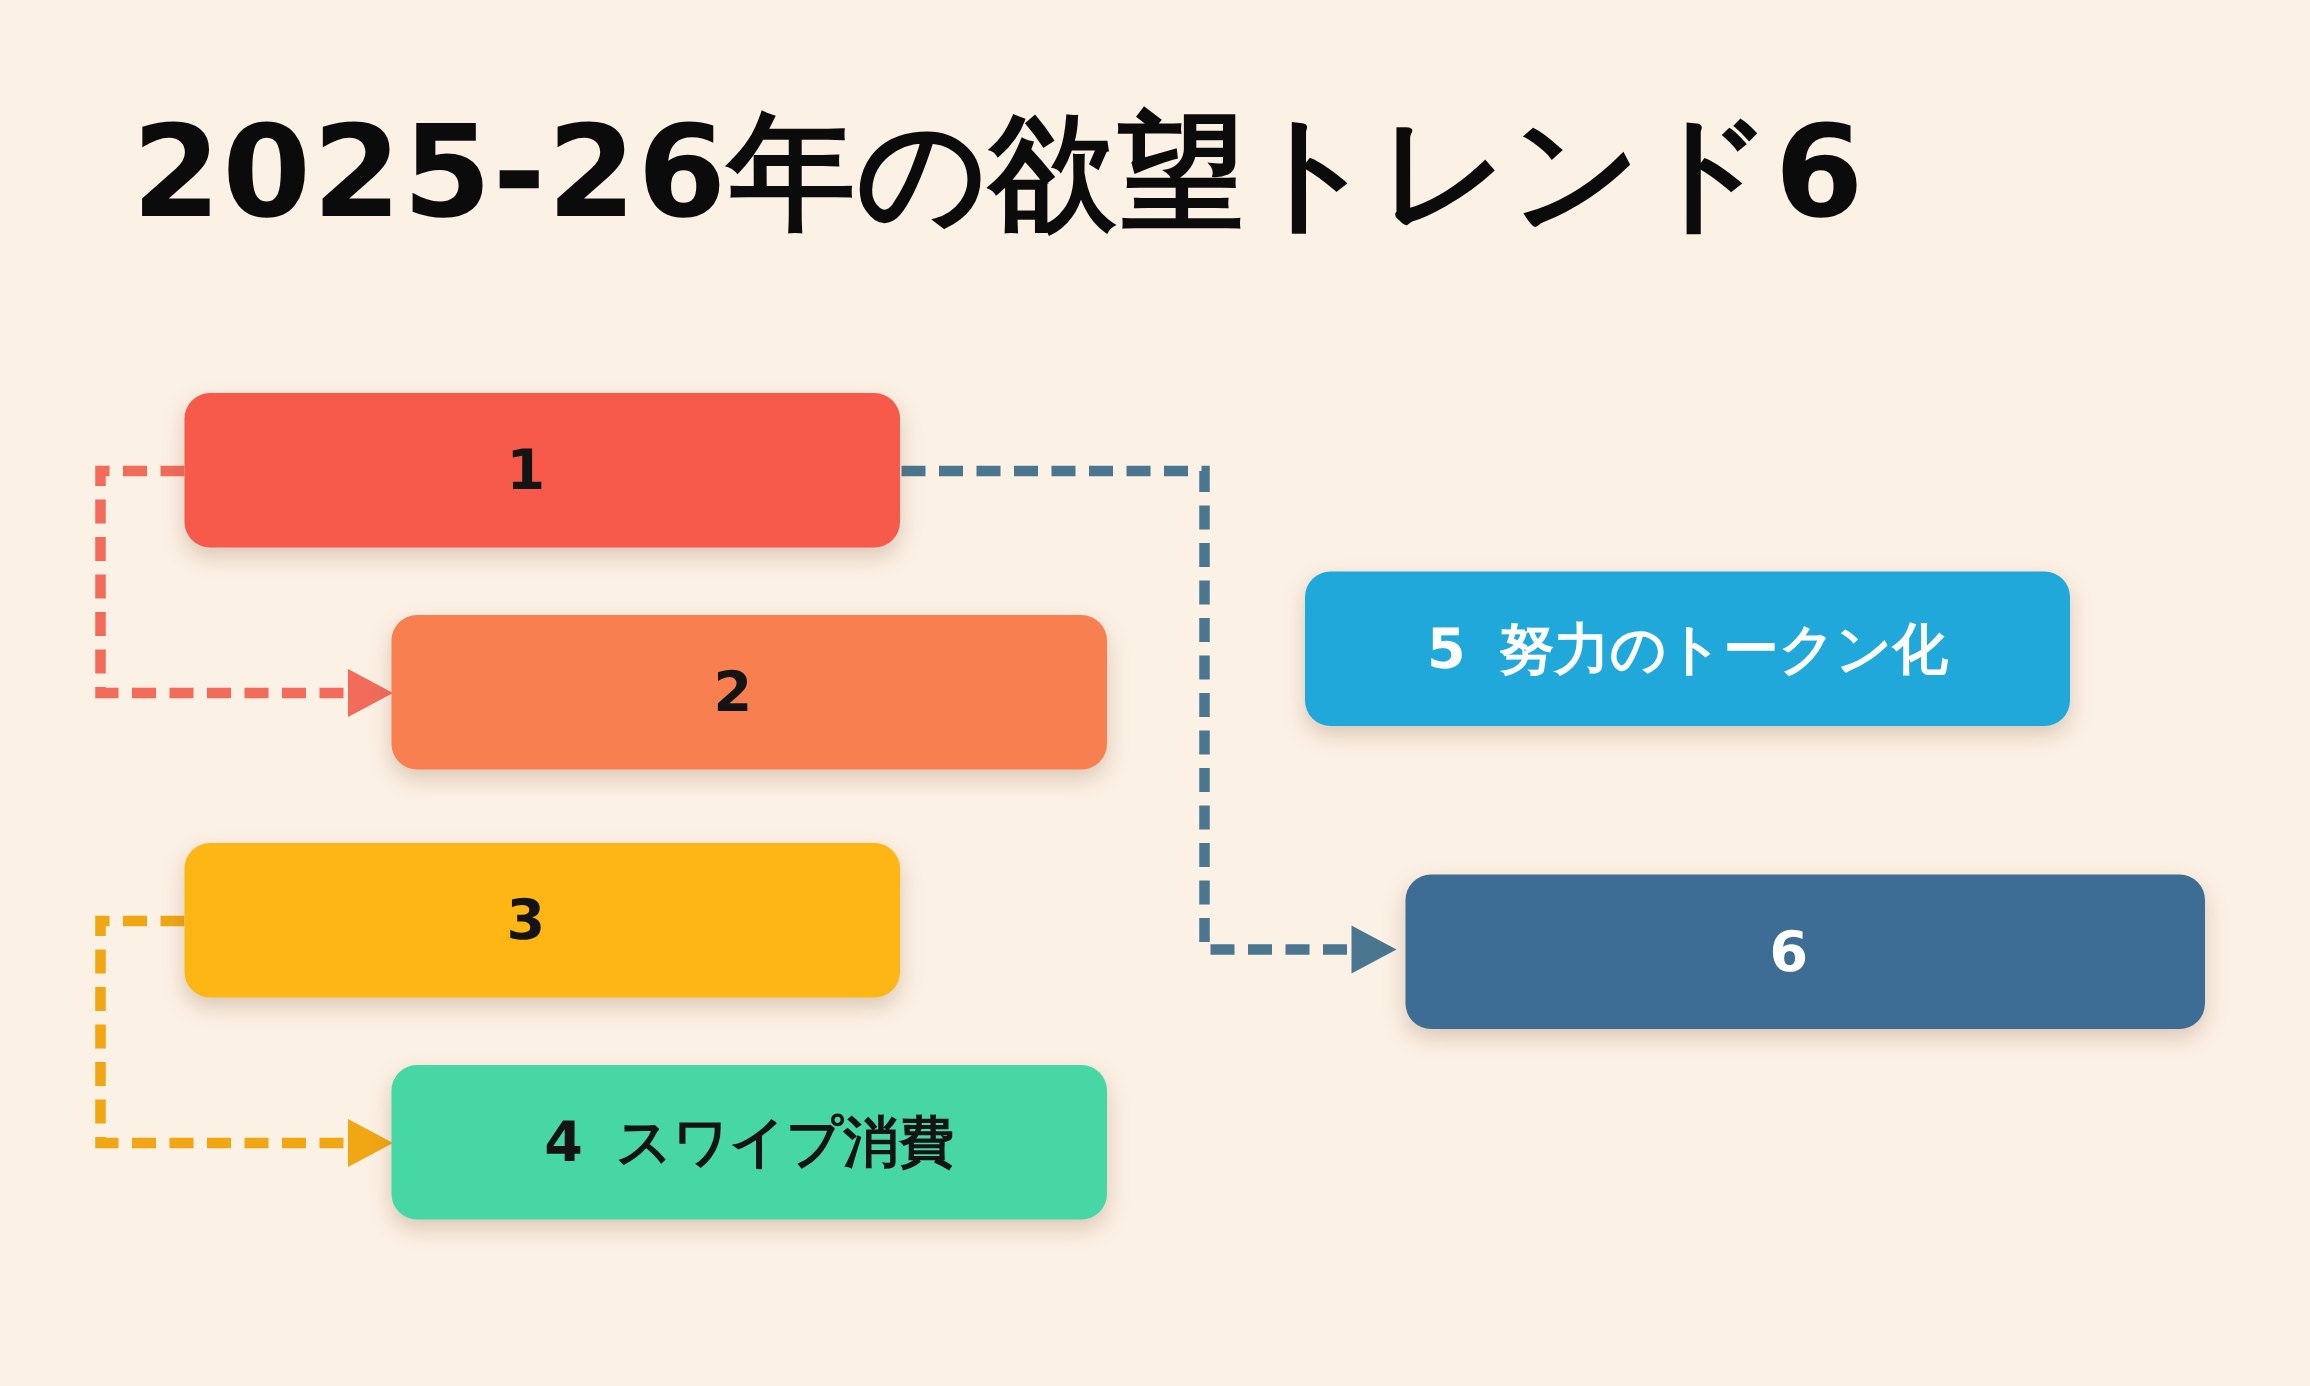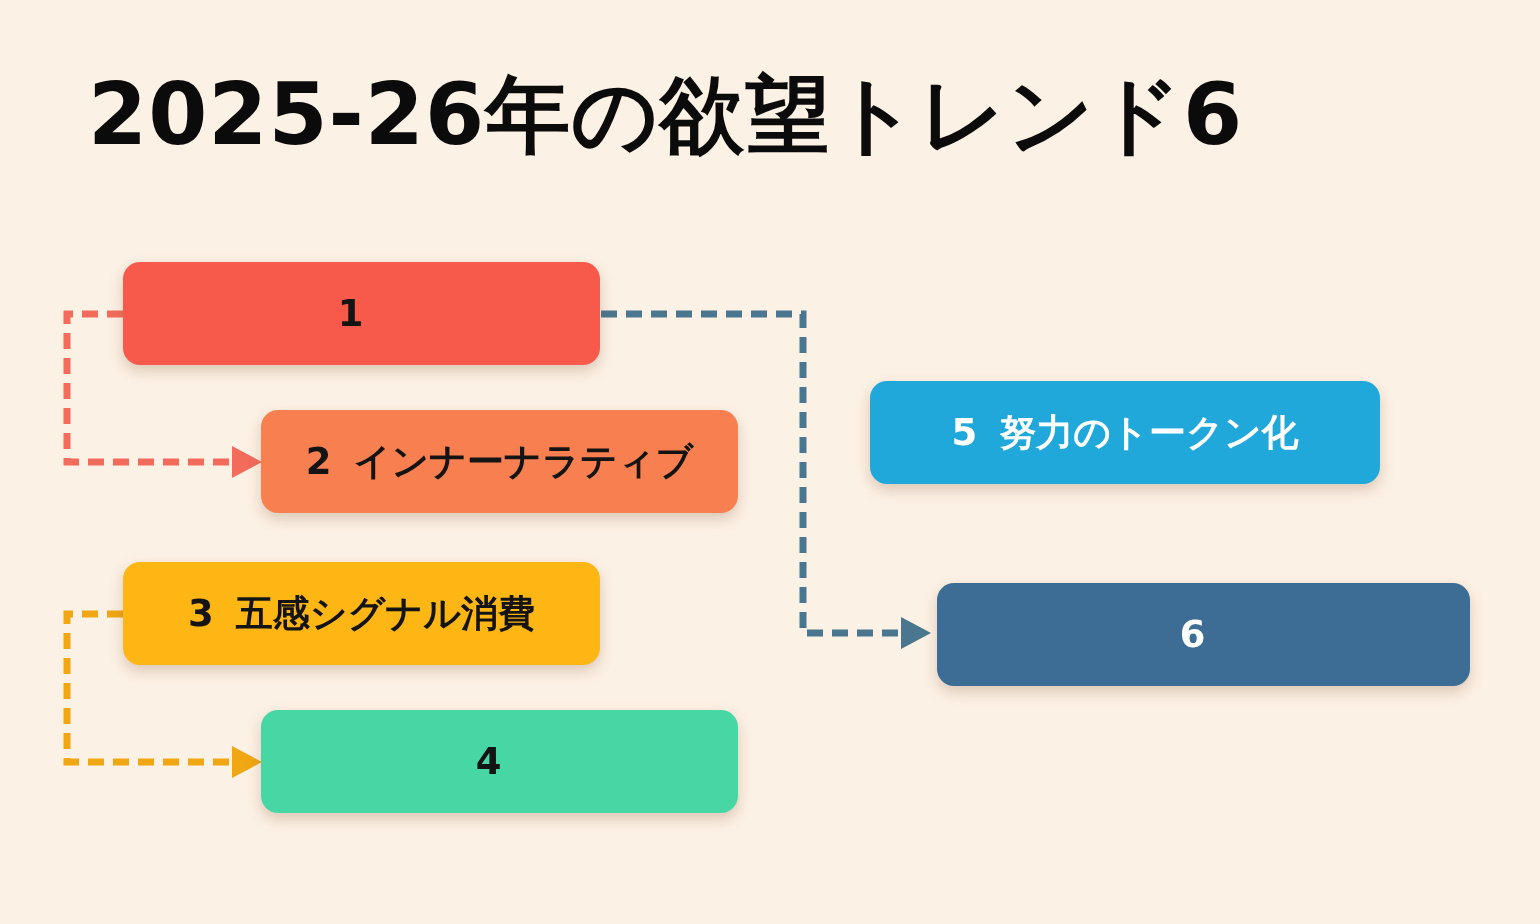--- a/index.html
+++ b/index.html
@@ -82,30 +82,29 @@
       <polygon points="232,746 232,778 262,762" style="fill: rgb(240, 167, 19);"></polygon>
     </g>
   </svg>
 
   <div class="box" id="box1" style="background-color: rgb(247, 89, 75); color: rgb(20, 20, 20);">
     <span class="num">1</span>
   </div>
 
   <div class="box" id="box2" style="background-color: rgb(248, 128, 80); color: rgb(20, 20, 20);">
     <span class="num">2</span>
-    <span class="label">インナーナラティブ</span>
   </div>
 
   <div class="box" id="box3" style="background-color: rgb(253, 182, 20); color: rgb(20, 20, 20);">
     <span class="num">3</span>
-    <span class="label">五感シグナル消費</span>
   </div>
 
   <div class="box" id="box4" style="background-color: rgb(71, 215, 165); color: rgb(20, 20, 20);">
     <span class="num">4</span>
+    <span class="label">スワイプ消費</span>
   </div>
 
   <div class="box" id="box5" style="background-color: rgb(33, 168, 219); color: rgb(255, 255, 255);">
     <span class="num">5</span>
     <span class="label">努力のトークン化</span>
   </div>
 
   <div class="box" id="box6" style="background-color: rgb(61, 108, 148); color: rgb(255, 255, 255);">
     <span class="num">6</span>
   </div>

